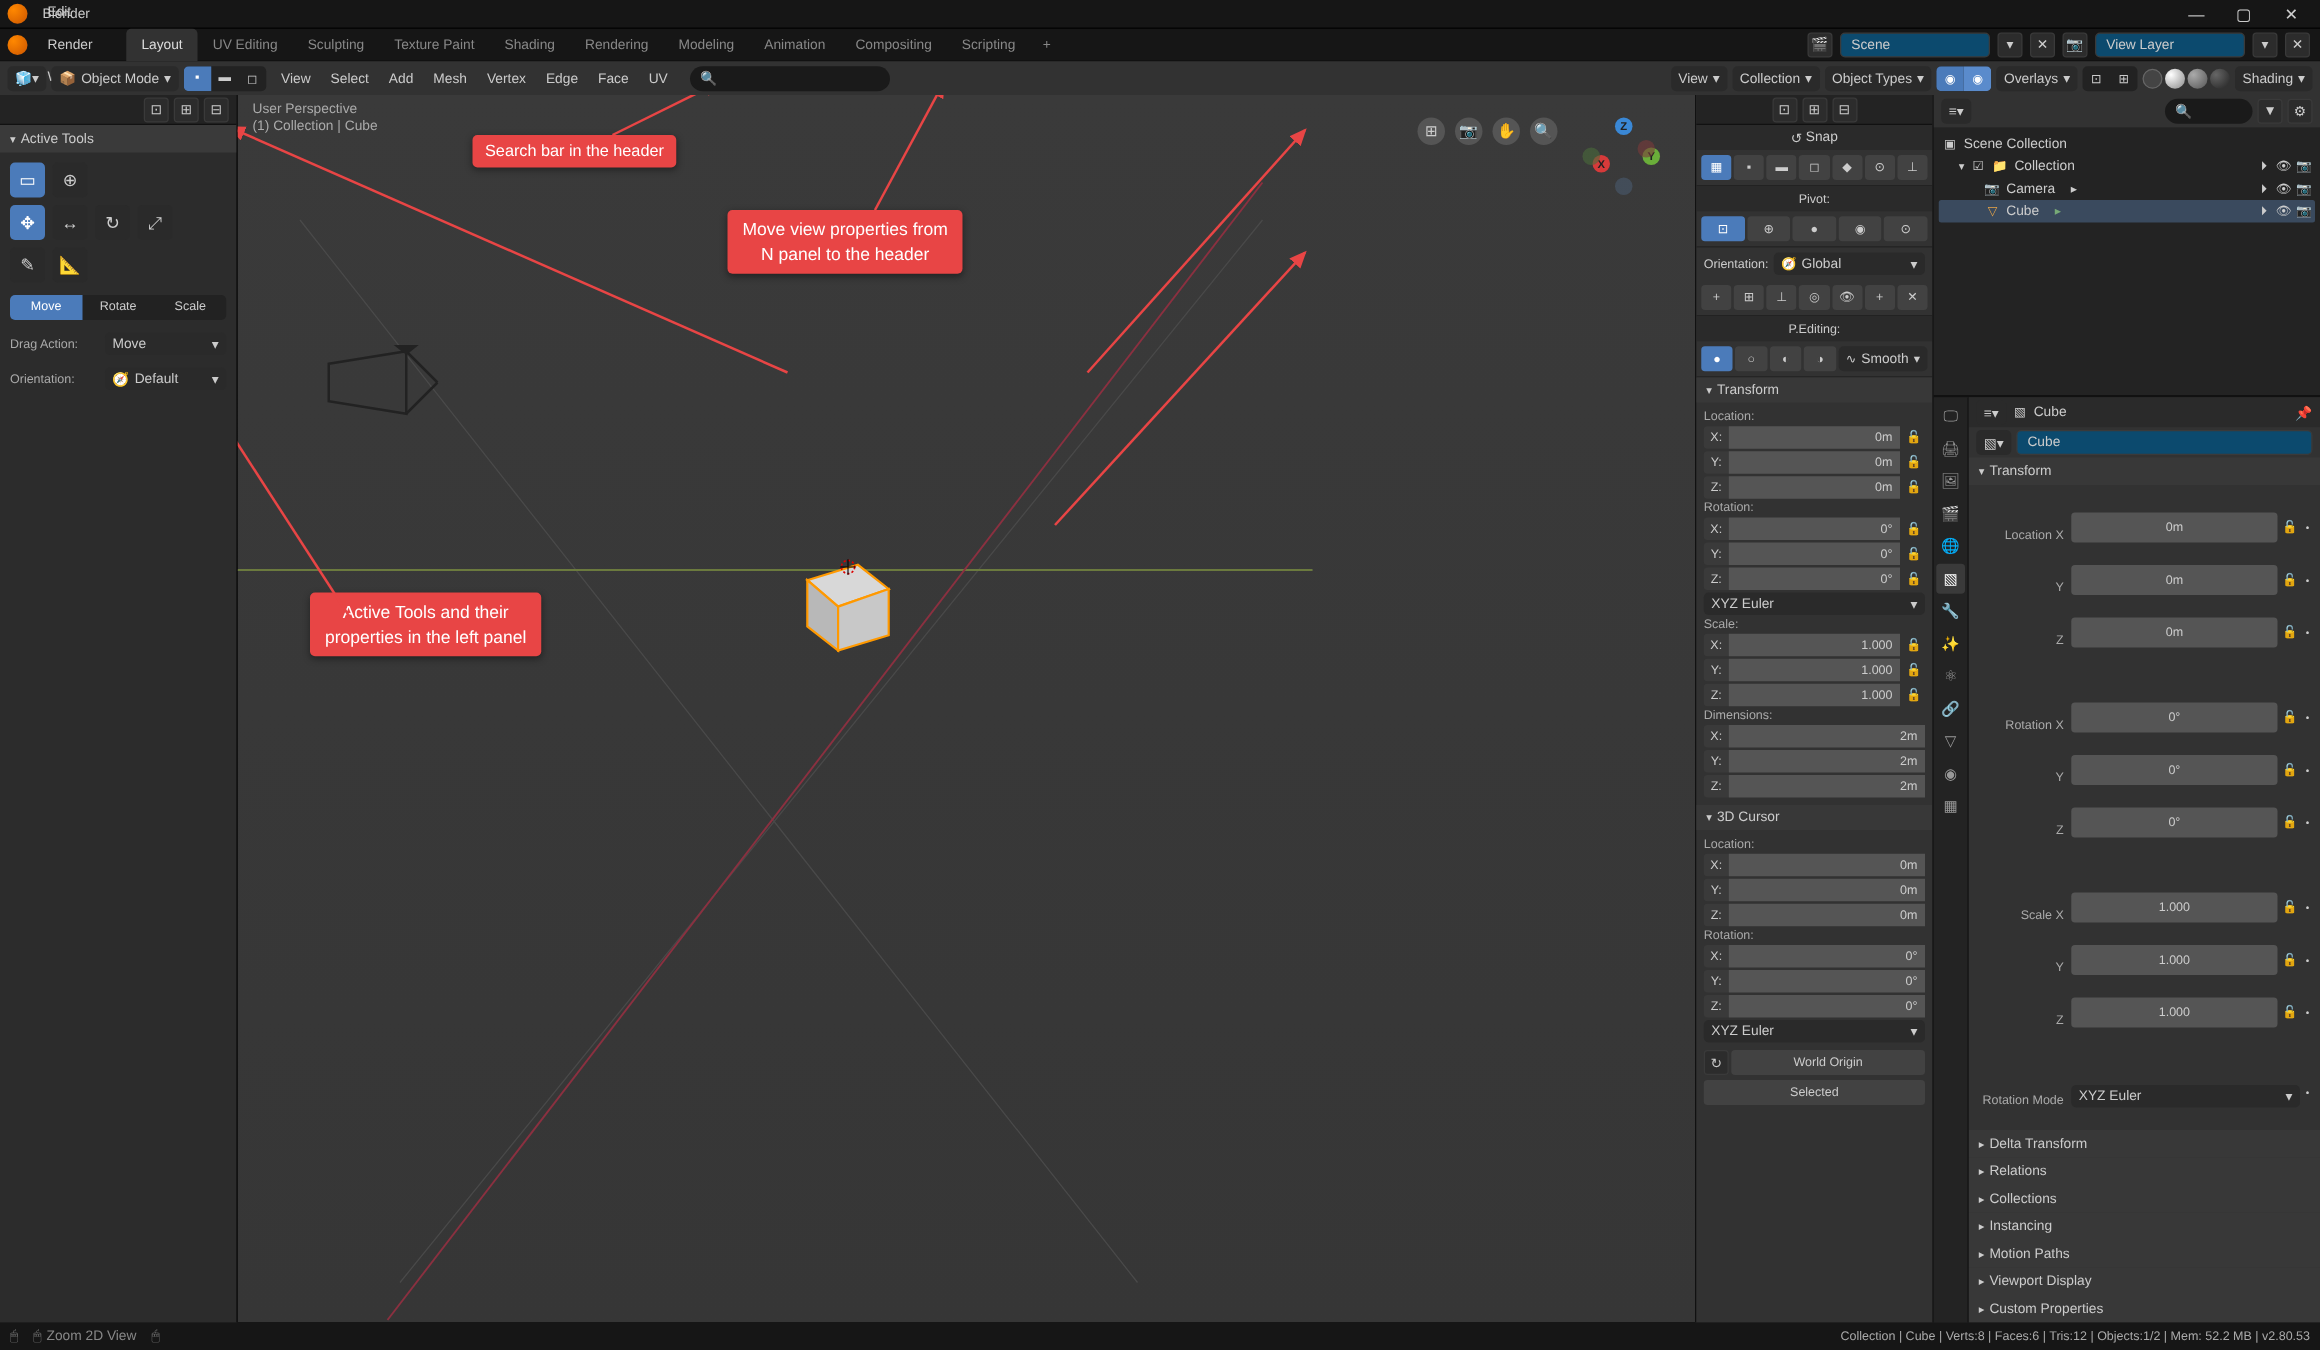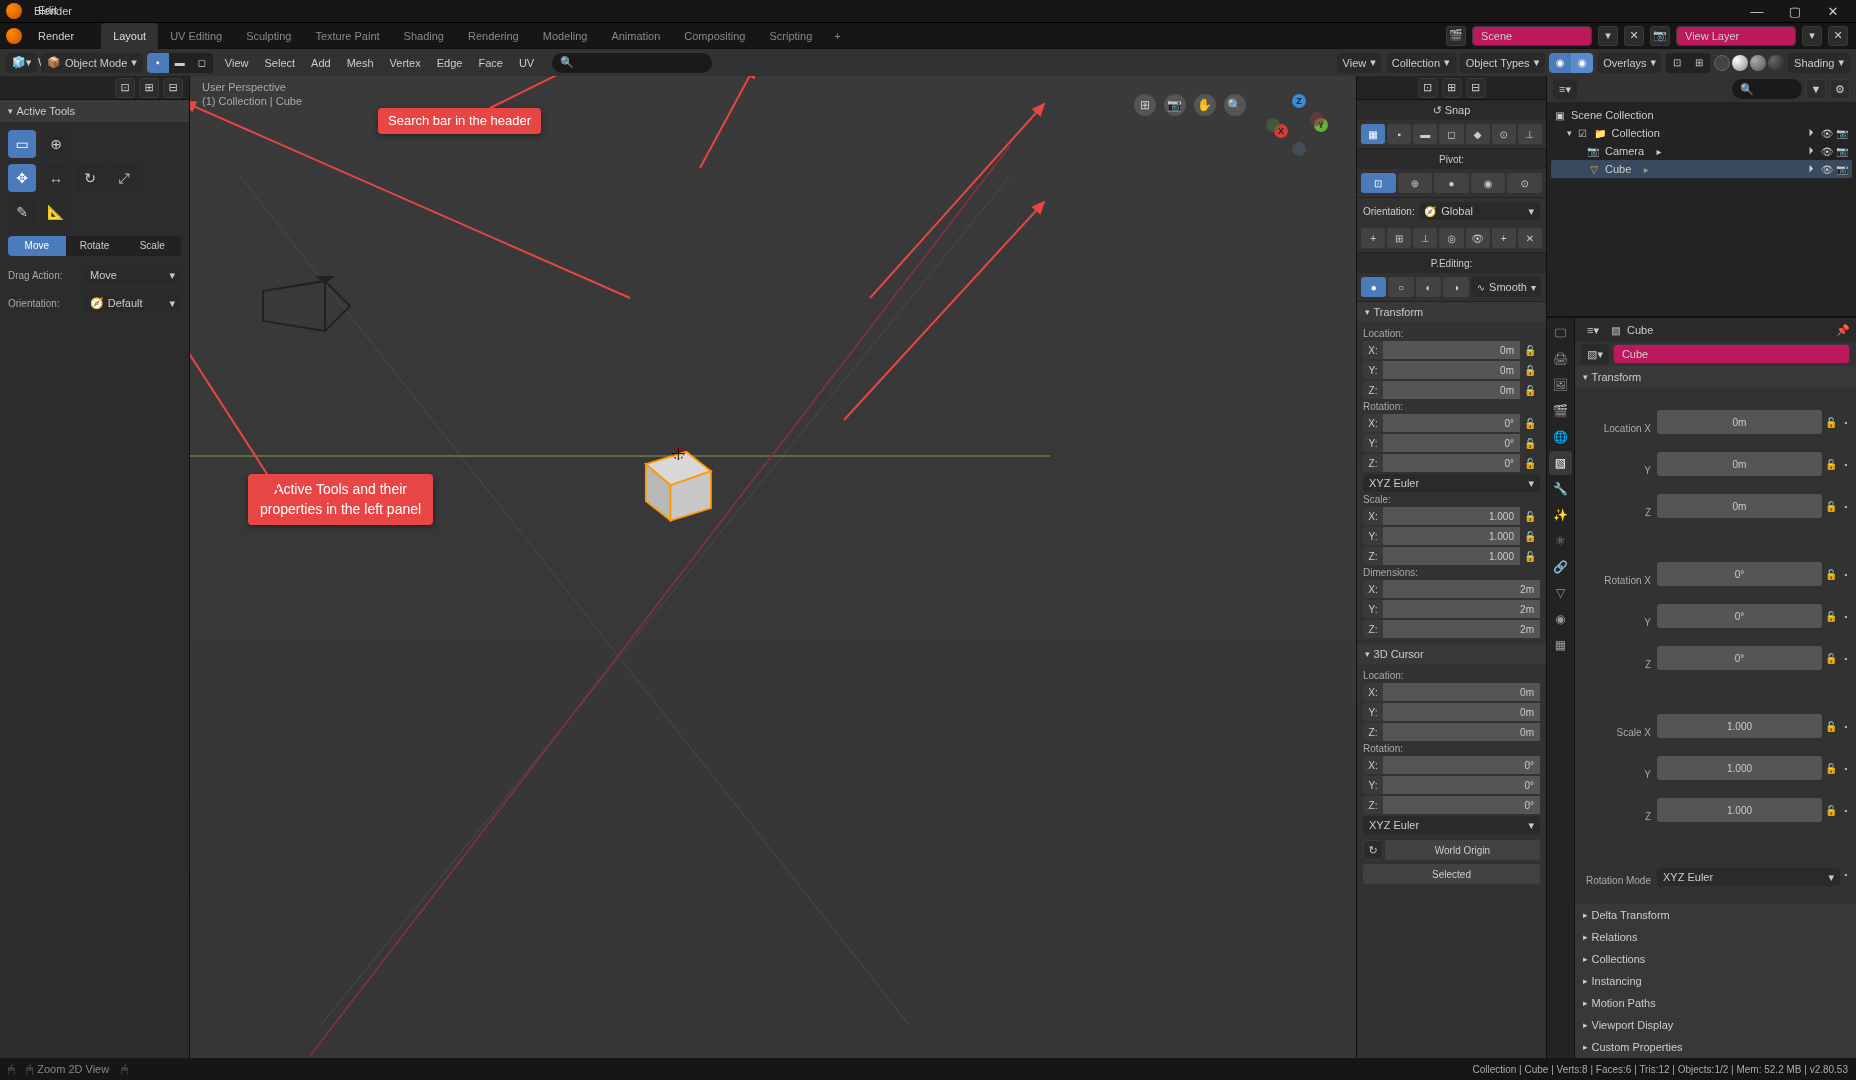--- a/index.html
+++ b/index.html
@@ -9,21 +9,21 @@
   .titlebar-right { display: flex; align-items: center; gap: 4px; }
   .titlebar-btn { width: 34px; height: 22px; display: flex; align-items: center; justify-content: center; cursor: pointer; font-size: 13px; }
   .menubar { height: 26px; background: #161616; display: flex; align-items: center; border-top: 1px solid #000; }
   .logo { width: 16px; height: 16px; background: radial-gradient(circle at 30% 30%, #ff8800, #cc5500); border-radius: 50%; margin-right: 6px; }
   .menu-item { padding: 0 10px; line-height: 26px; cursor: pointer; }
   .workspace-tabs { display: flex; margin-left: 14px; }
   .ws-tab { padding: 0 12px; line-height: 26px; cursor: pointer; color: #888; }
   .ws-tab.active { background: #323232; color: #ddd; border-radius: 4px 4px 0 0; }
   .ws-add { padding: 0 10px; line-height: 26px; cursor: pointer; color: #888; }
   .top-right { margin-left: auto; display: flex; align-items: center; gap: 6px; padding-right: 8px; }
-  .top-field { background: #be185d; border: 1px solid #3a3a3a; border-radius: 4px; padding: 2px 8px; height: 20px; display: flex; align-items: center; gap: 4px; min-width: 120px; }
+  .top-field { background: #0c4a6e; border: 1px solid #3a3a3a; border-radius: 4px; padding: 2px 8px; height: 20px; display: flex; align-items: center; gap: 4px; min-width: 120px; }
   .icon-btn { width: 20px; height: 20px; border: 1px solid #3a3a3a; border-radius: 3px; display: flex; align-items: center; justify-content: center; cursor: pointer; background: #2c2c2c; font-size: 11px; }
   .header-row { height: 28px; background: #323232; border-top: 1px solid #111; display: flex; align-items: center; padding: 0 6px; gap: 4px; }
   .hdr-btn { padding: 0 8px; height: 20px; line-height: 20px; cursor: pointer; border-radius: 3px; }
   .dropdown { background: #2a2a2a; border-radius: 4px; padding: 0 6px; height: 20px; display: flex; align-items: center; gap: 4px; cursor: pointer; }
   .search { background: #1a1a1a; border-radius: 10px; height: 20px; width: 160px; display: flex; align-items: center; padding: 0 8px; margin-left: 6px; }
   .pill-group { display: flex; background: #222; border-radius: 4px; overflow: hidden; }
   .pill { width: 22px; height: 20px; display: flex; align-items: center; justify-content: center; cursor: pointer; font-size: 10px; }
   .pill.sel { background: #4b7bba; color: #fff; }
   .workspace { position: absolute; top: 76px; left: 0; right: 0; bottom: 22px; display: flex; }
   .left-panel { width: 190px; background: #2c2c2c; border-right: 1px solid #111; display: flex; flex-direction: column; }
@@ -309,20 +309,22 @@
       <div class="axis-ball" style="background:#7a3a3a;top:18px;left:44px;opacity:.6"></div>
     </div>
     <div class="vp-icons">
       <div class="vp-ic">⊞</div>
       <div class="vp-ic">📷</div>
       <div class="vp-ic">✋</div>
       <div class="vp-ic">🔍</div>
     </div>
 
     <div class="callout sm" style="top:32px;left:188px">Search bar in the header</div>
+    <div class="callout" style="top:92px;left:392px;white-space:pre">Move view properties from
+N panel to the header</div>
     <div class="callout" style="top:398px;left:58px;white-space:pre">Active Tools and their
 properties in the left panel</div>
 
     <svg class="arrow" style="top:0;left:0;width:100%;height:100%">
       <defs>
           <marker id="ah" markerWidth="8" markerHeight="8" refX="6" refY="3" orient="auto">
             <polygon points="0,0 7,3 0,6" fill="#e84545"></polygon>
           </marker>
         </defs>
       <line x1="300" y1="32" x2="385" y2="-10" stroke="#e84545" stroke-width="2" marker-end="url(#ah)"></line>

